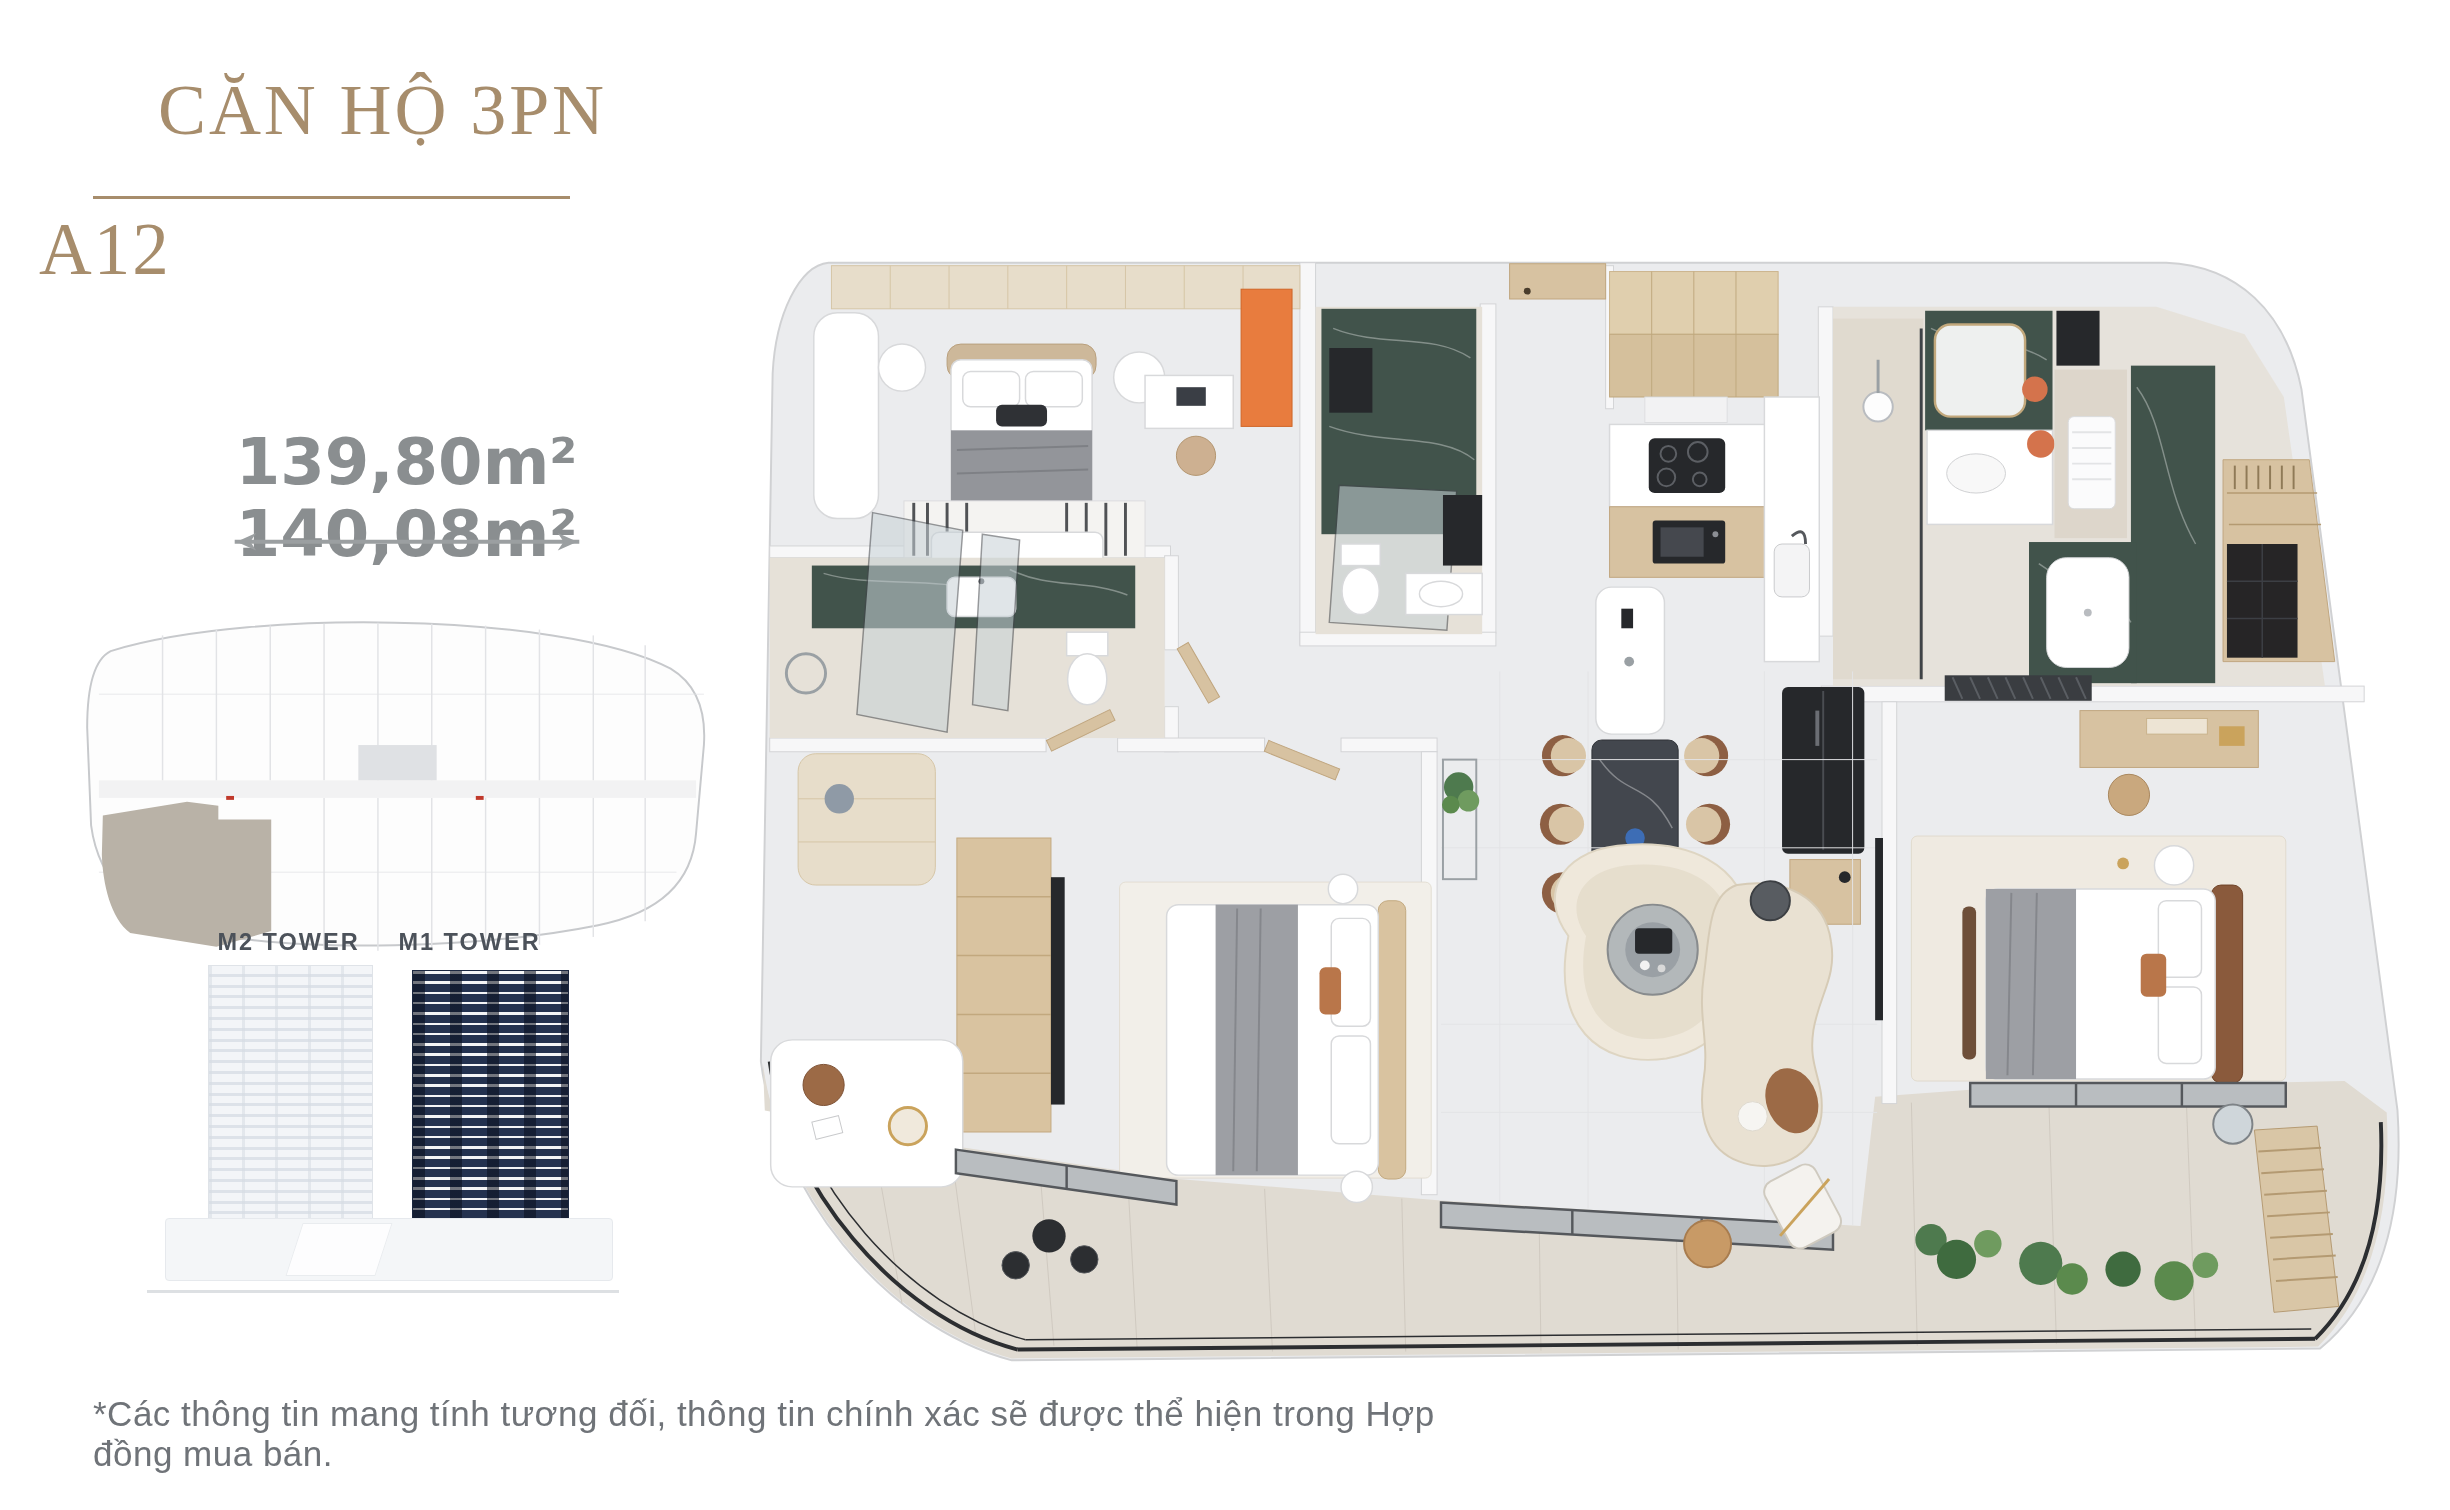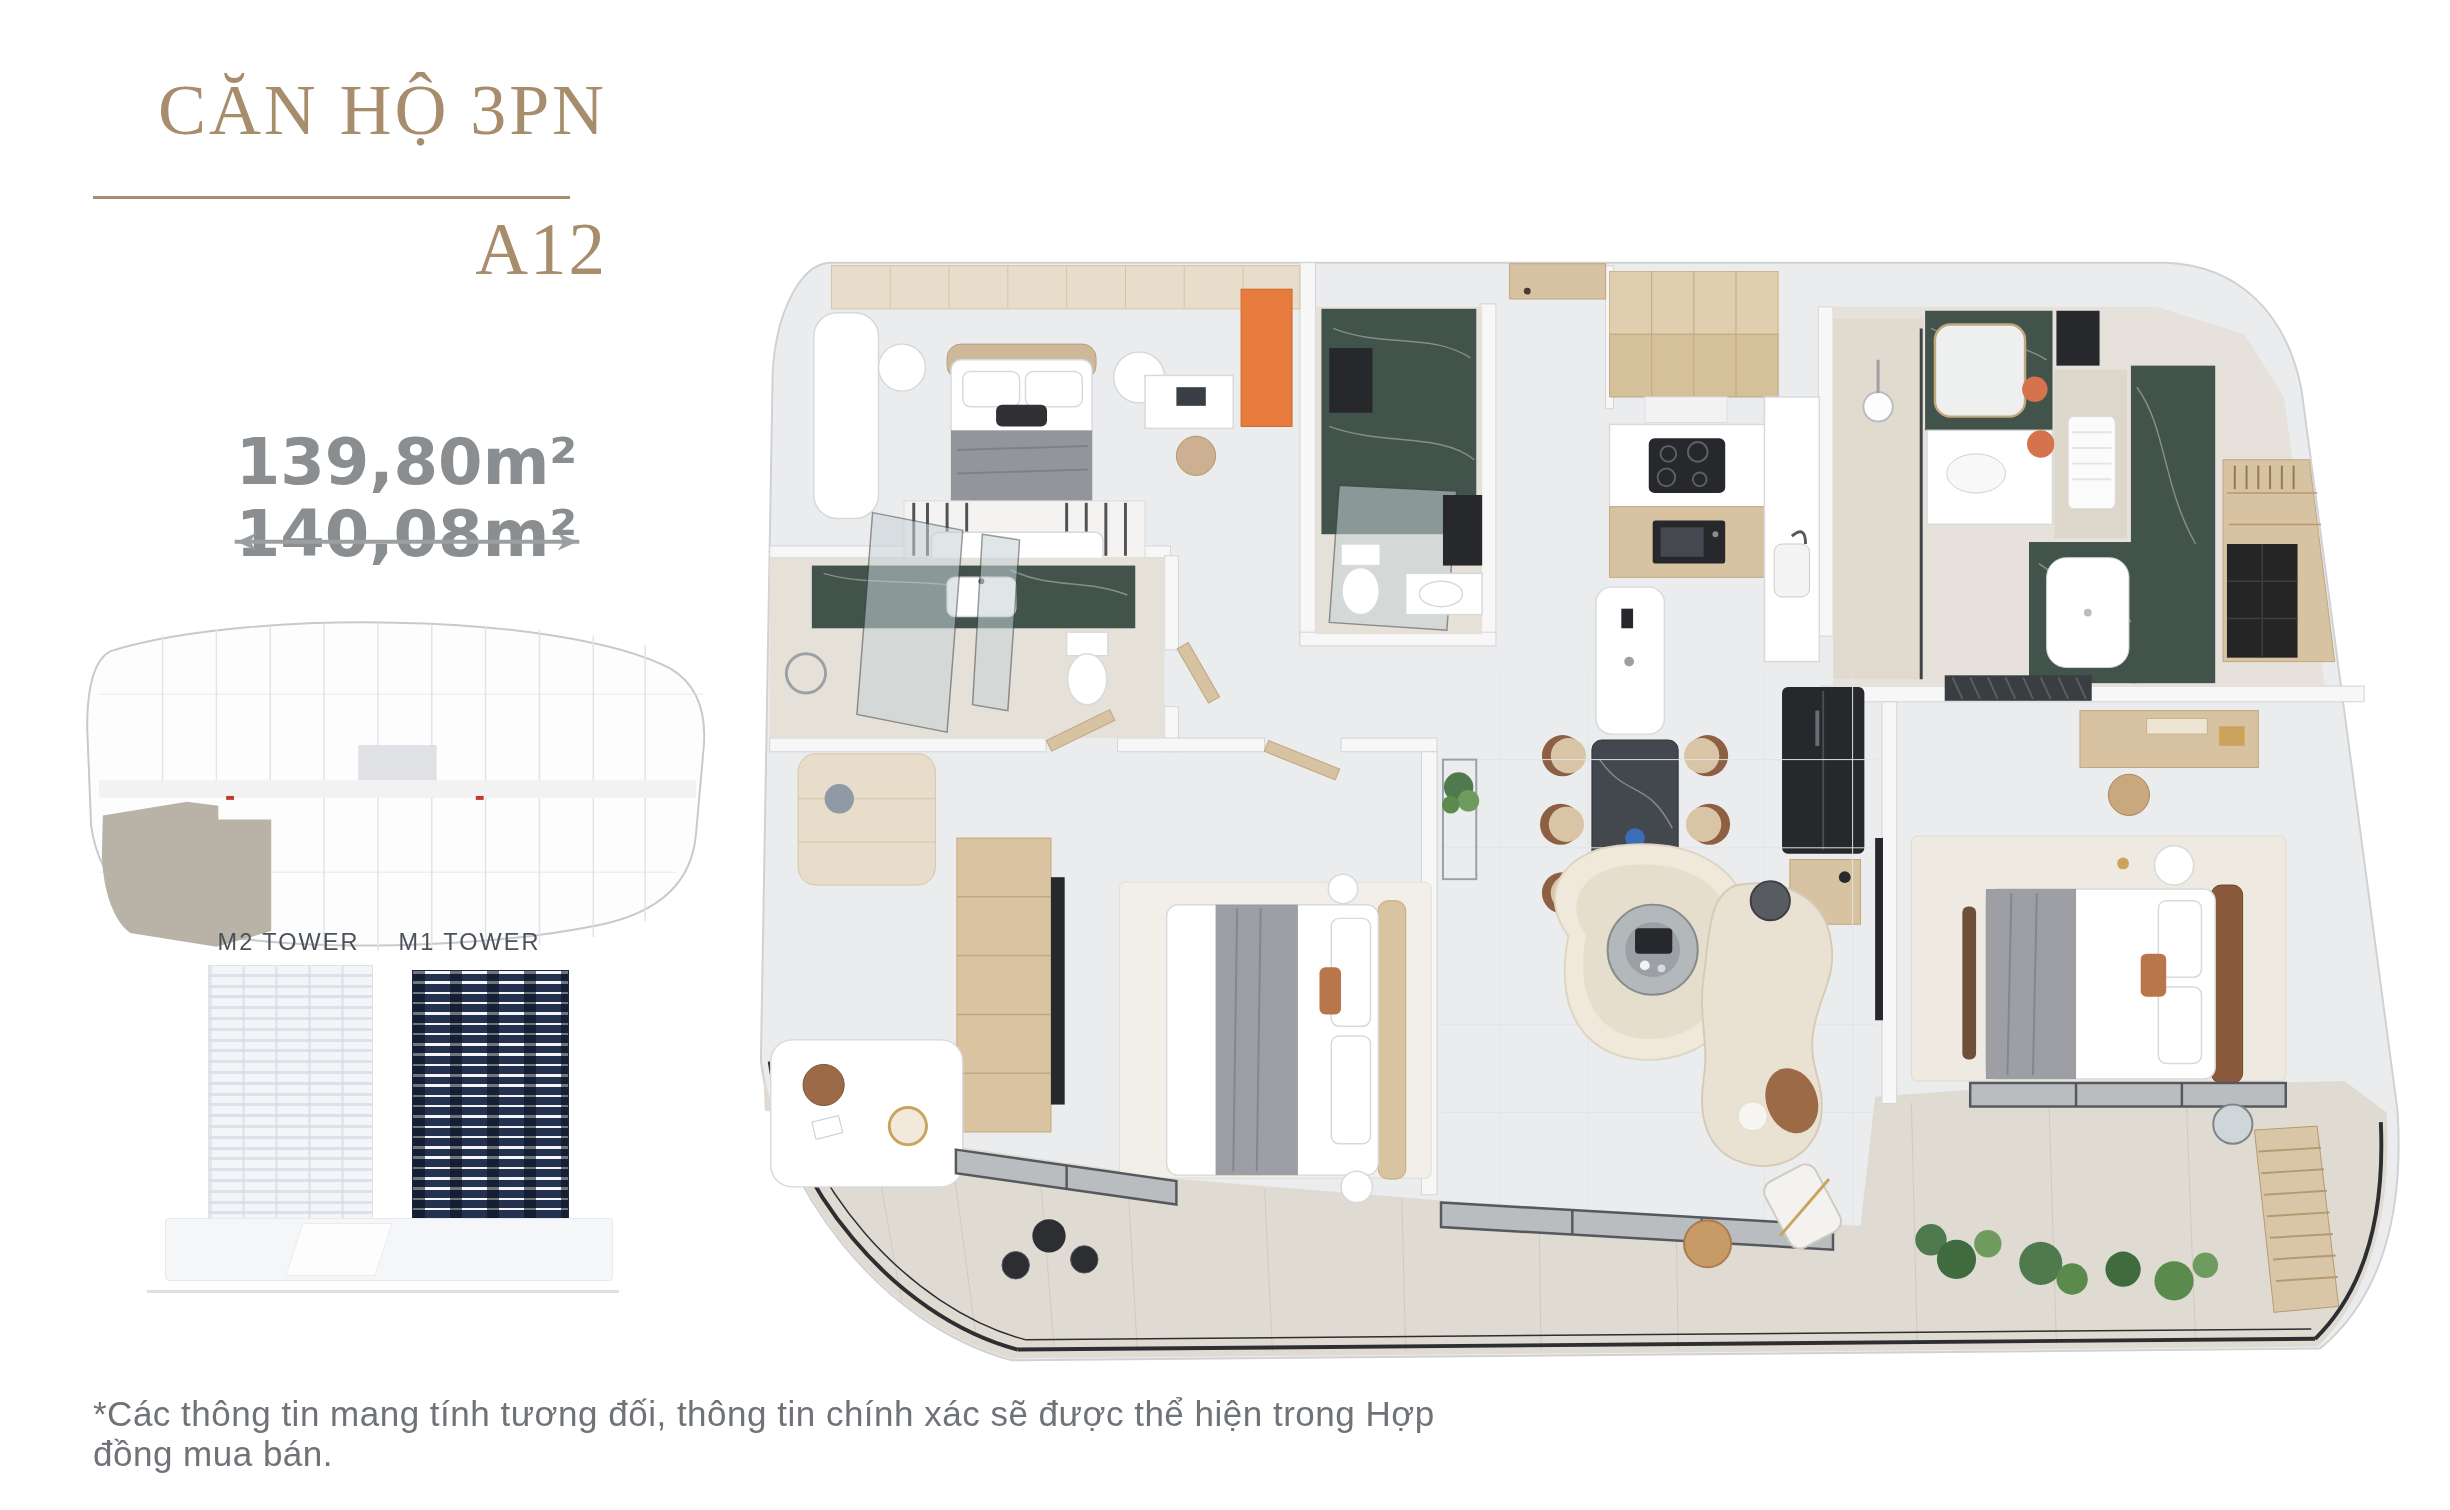--- a/index.html
+++ b/index.html
@@ -4,28 +4,28 @@
 <style>
   html,body{margin:0;padding:0;background:#ffffff;}
   .page{position:relative;width:2450px;height:1510px;background:#ffffff;overflow:hidden;
         font-family:"Liberation Sans",sans-serif;}
   .abs{position:absolute;}
   
   .title{left:39px;top:69px;width:568px;text-align:right;
          font-family:"Liberation Serif",serif;font-size:72px;font-weight:400;
          letter-spacing:2.9px;color:#A78D6C;}
   .rule{left:93px;top:196px;width:477px;height:2.9px;background:#A78D6C;}
-  .unit{left:39px;top:208px;width:568px;text-align:right;
+  .unit{left:39px;top:208px;width:568px;text-align:left;
         font-family:"Liberation Serif",serif;font-size:73px;color:#A78D6C;letter-spacing:2px;}
   .areas{left:137px;top:427px;width:539px;text-align:center;
          font-family:"DejaVu Sans",sans-serif;font-weight:700;font-size:64px;
          line-height:1.12;color:#8A8E90;}
   .dim-arrow{left:221px;top:529px;}
   .minimap{left:69px;top:608px;}
-  .tower-label{top:929px;width:173px;text-align:center;font-size:23.5px;font-weight:400;
+  .tower-label{top:929px;width:173px;text-align:center;font-size:23.5px;font-weight:700;
                letter-spacing:2px;color:#4C525A;}
   .tl-m2{left:202px;} .tl-m1{left:383px;}
   .tower{border:1px solid #dfe3e8;}
   .tower-m2{left:208px;top:965px;width:163px;height:253px;
       background-image:repeating-linear-gradient(90deg,rgba(214,220,227,.55) 0 2.9px,transparent 2.9px 33px),
                        repeating-linear-gradient(180deg,#f3f5f8 0 7.8px,#dde2e9 7.8px 10.8px);}
   .tower-m1{left:412px;top:970px;width:155px;height:247px;background-color:#24324F;
       background-image:repeating-linear-gradient(90deg,rgba(8,14,28,.55) 0 11.8px,transparent 11.8px 37px),
                        repeating-linear-gradient(180deg,rgba(255,255,255,.95) 0 2.5px,transparent 2.5px 10.3px);
       border:1px solid #1b2740;}

